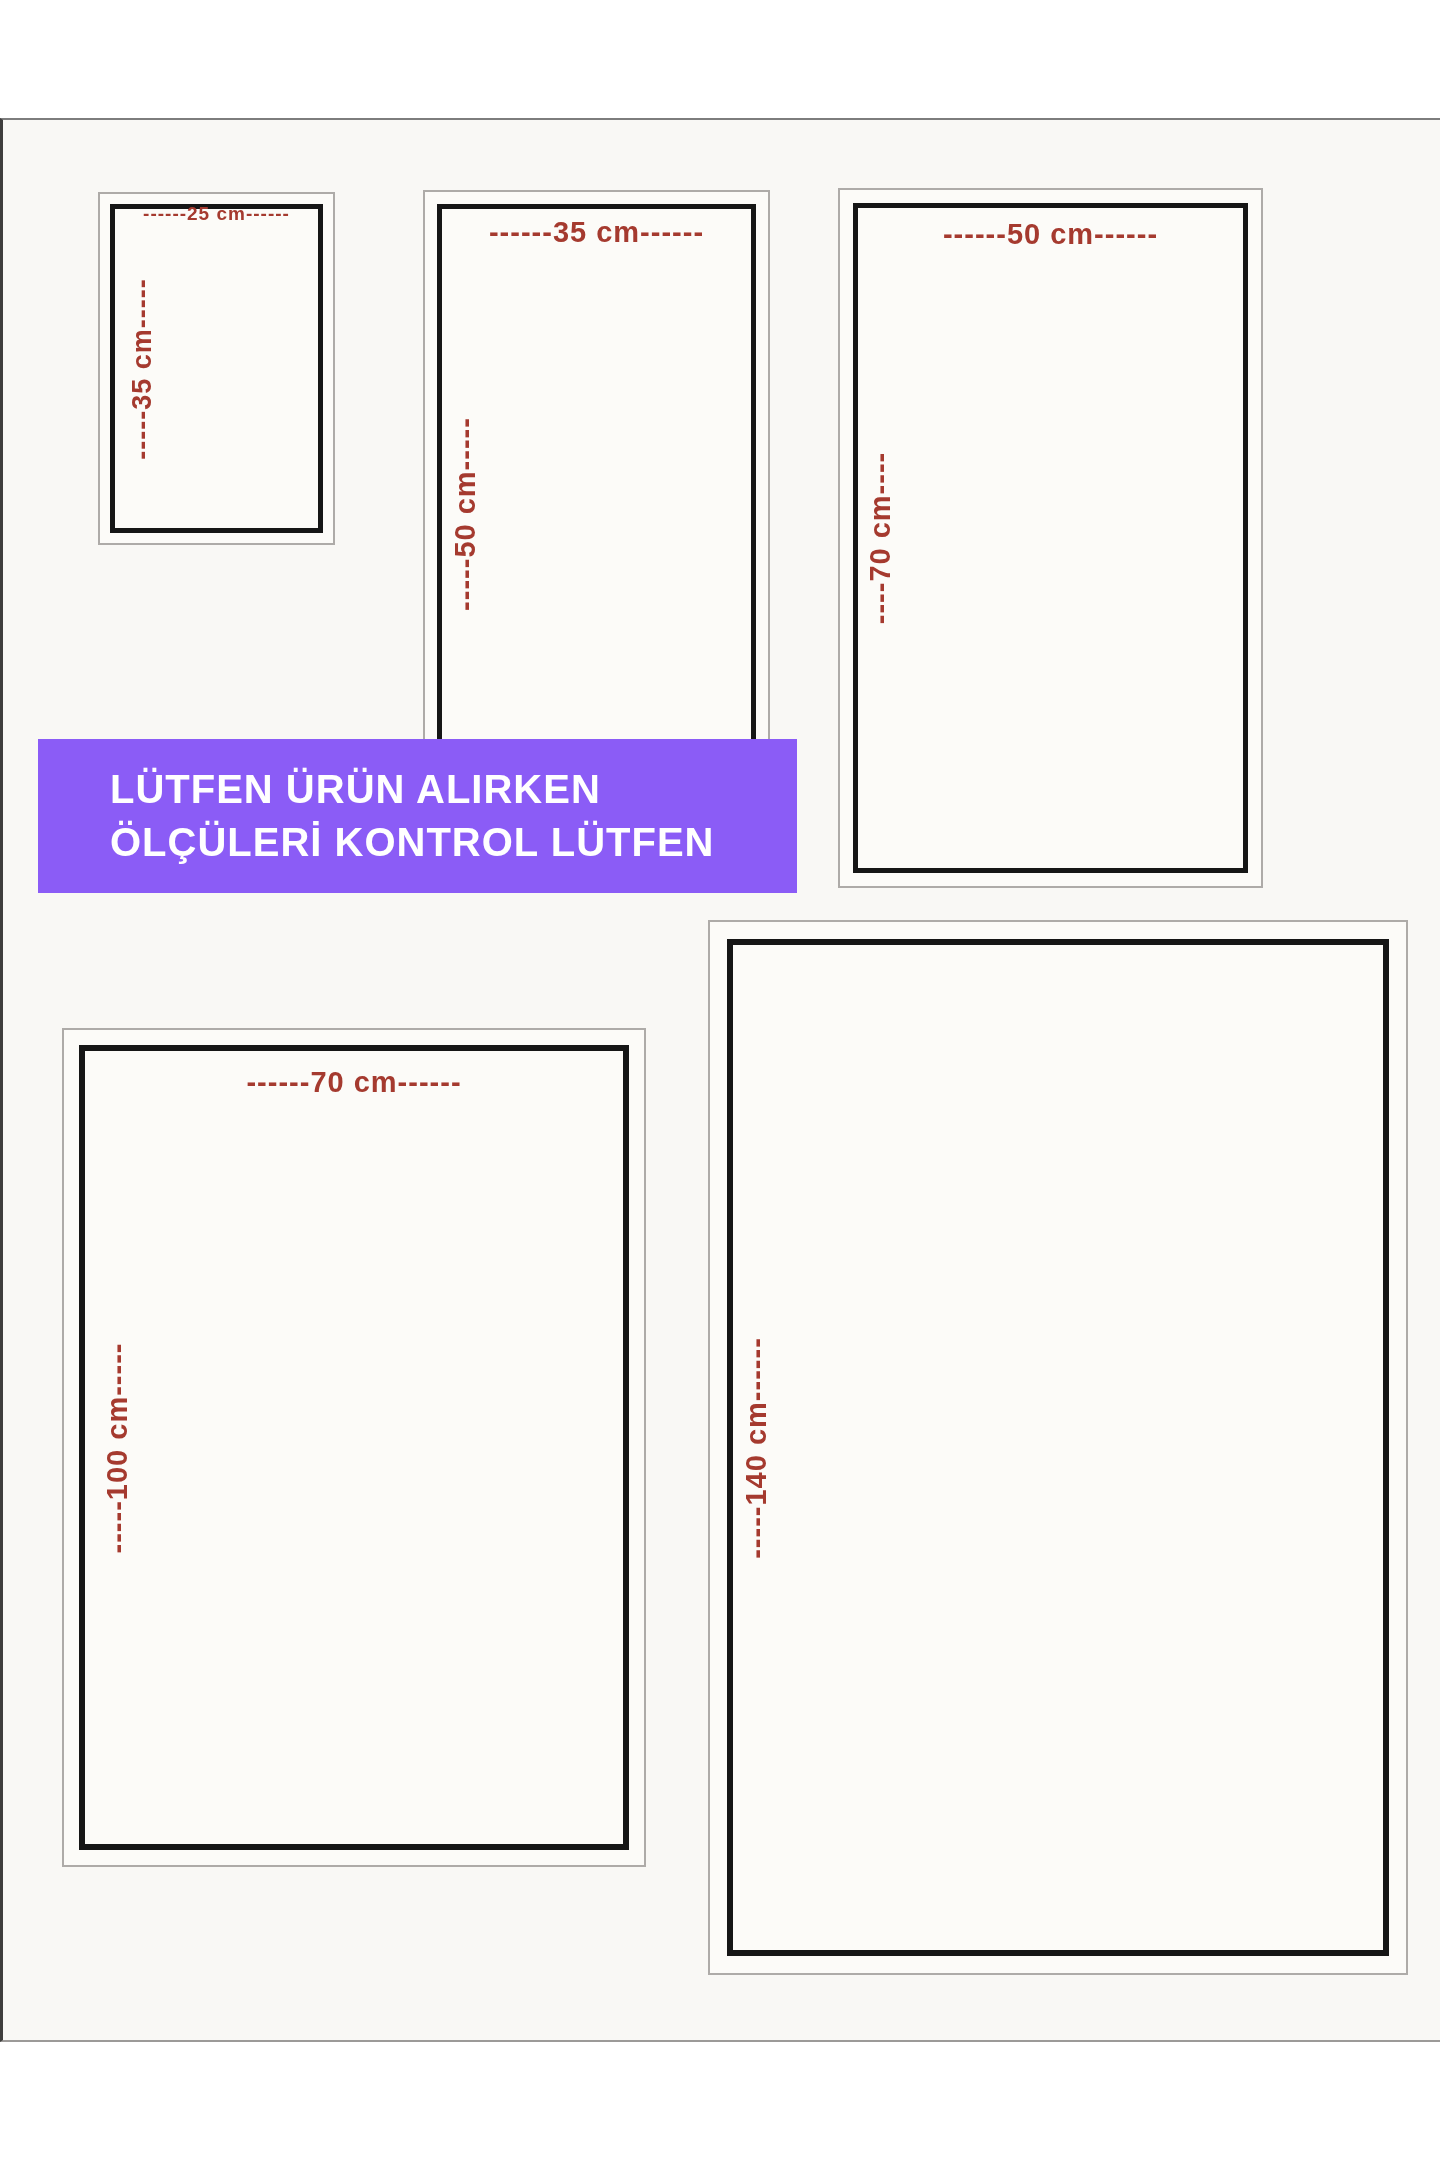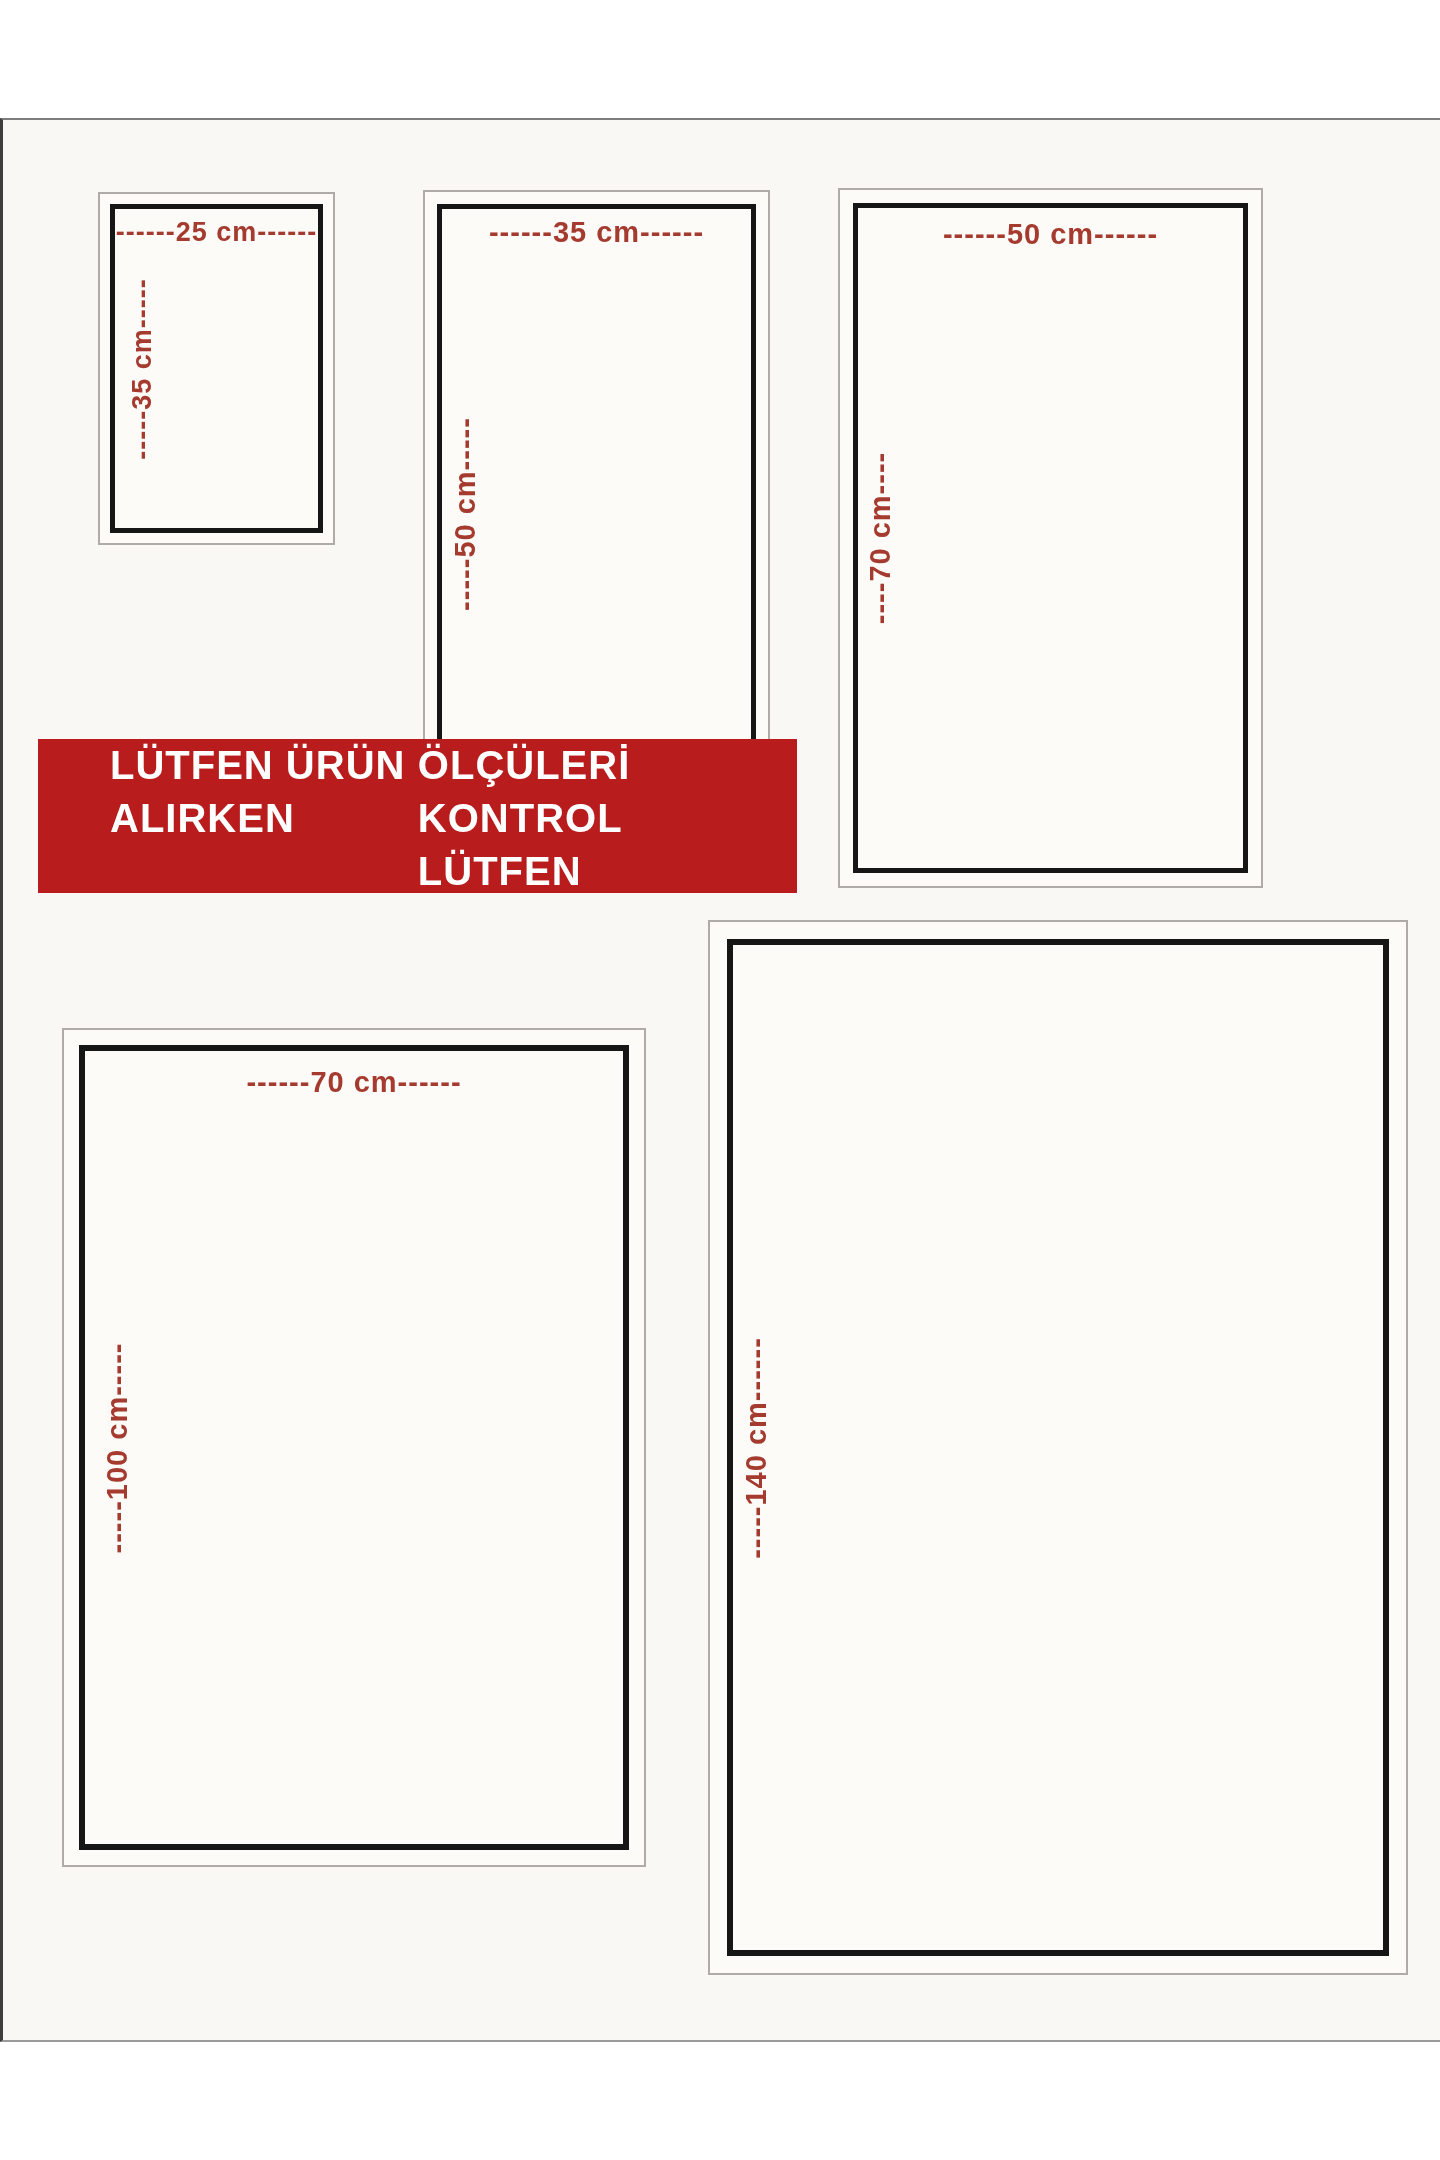--- a/index.html
+++ b/index.html
@@ -51,43 +51,43 @@
     font-size:29px;
     letter-spacing:1px;
     white-space:nowrap;
     line-height:1;
   }
   
   .banner{
     position:absolute;
     left:38px;top:739px;
     width:759px;height:154px;
-    background:#b91c1c;
+    background:#8b5cf6;
     color:#ffffff;
     font-weight:bold;
     font-size:40px;
     letter-spacing:1px;
     display:flex;
-    flex-direction:row;
+    flex-direction:column;
     justify-content:center;
     padding-left:72px;
     box-sizing:border-box;
     line-height:53px;
   }
 </style>
 </head>
 <body>
 
 <div class="canvas">
 
   <div class="sheet"></div>
 
   <div class="size-box" style="left:98px;top:192px;width:237px;height:353px;">
     <div class="inner-frame" style="left:10px;top:10px;right:10px;bottom:10px;"></div>
-    <div class="h-label" style="top:25px;font-size:27px;">------25 cm------</div>
+    <div class="h-label" style="top:10px;font-size:19px;">------25 cm------</div>
     <div class="v-label" style="left:42px;font-size:27px;">-----35 cm-----</div>
   </div>
 
   <div class="size-box" style="left:423px;top:190px;width:347px;height:648px;">
     <div class="inner-frame" style="left:12px;top:12px;right:12px;bottom:12px;"></div>
     <div class="h-label" style="top:26px;">------35 cm------</div>
     <div class="v-label" style="left:40px;">-----50 cm-----</div>
   </div>
 
   <div class="size-box" style="left:838px;top:188px;width:425px;height:700px;">

